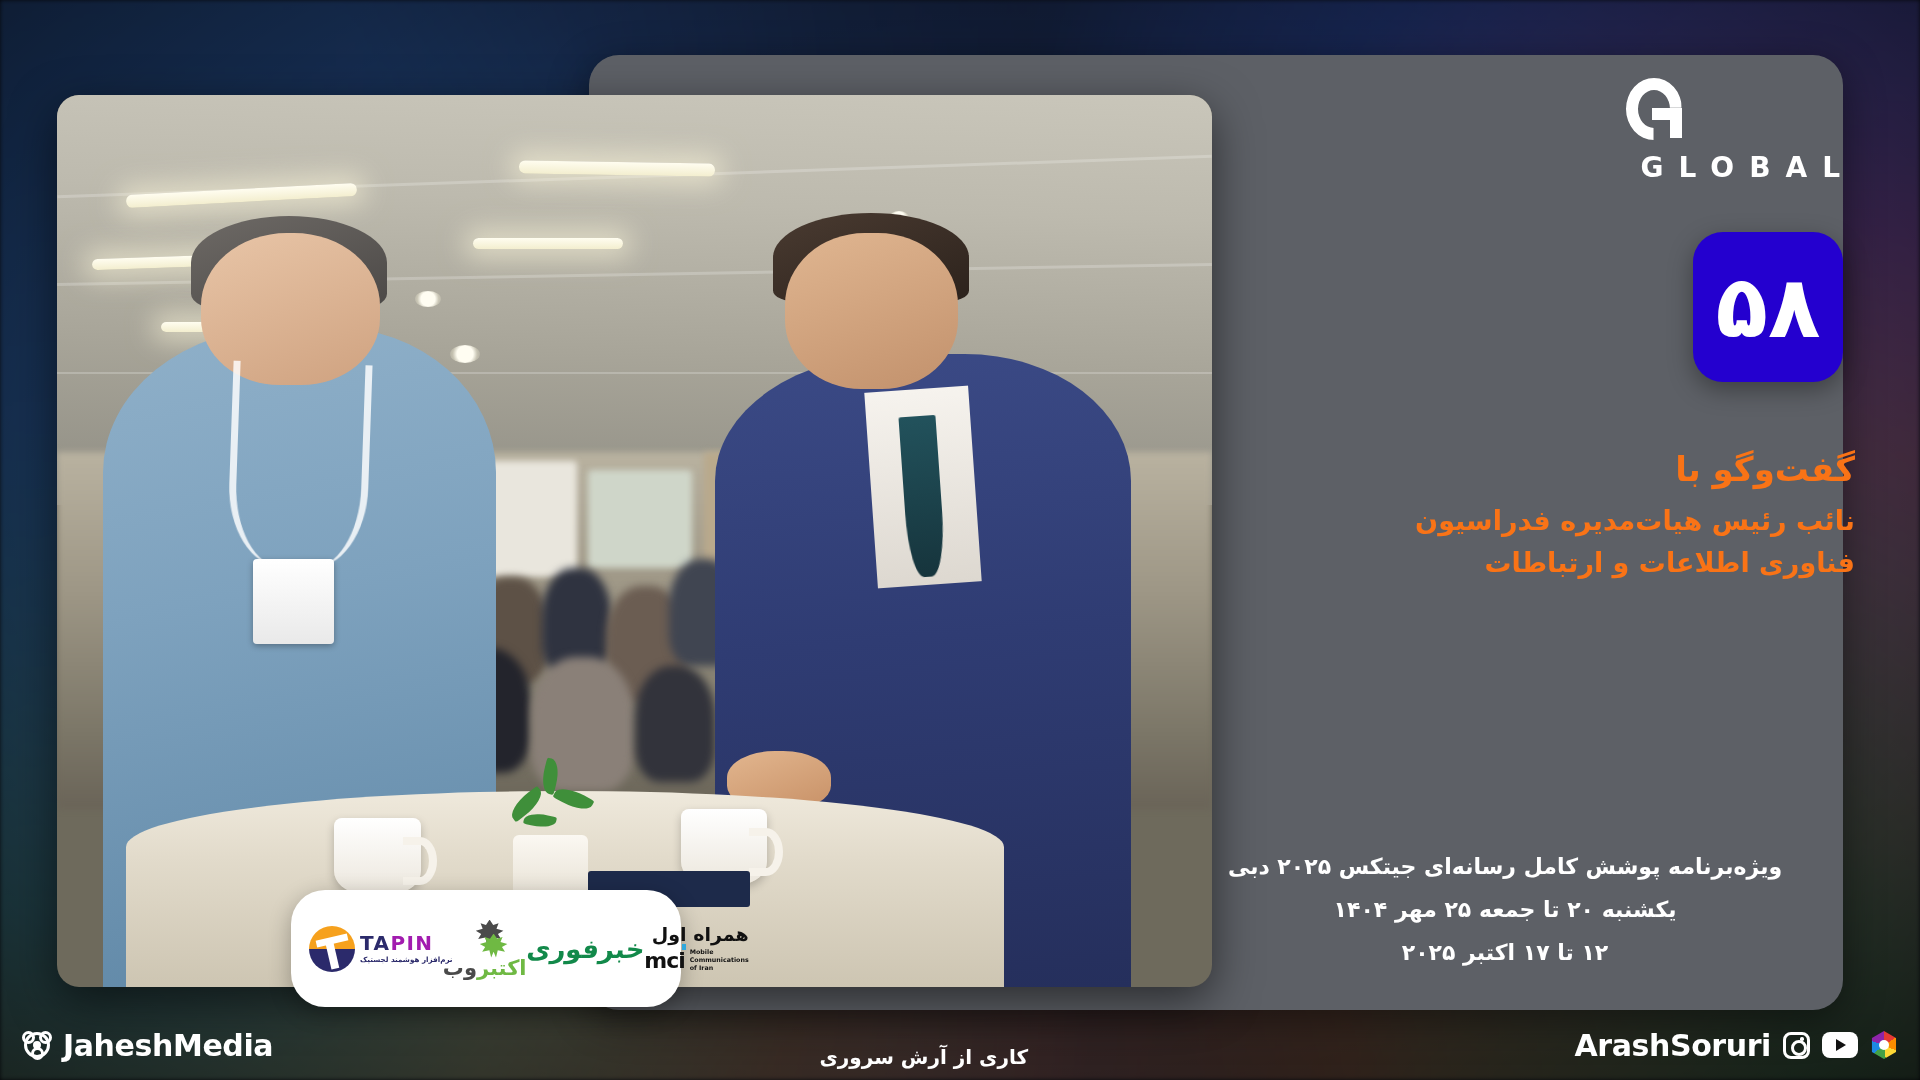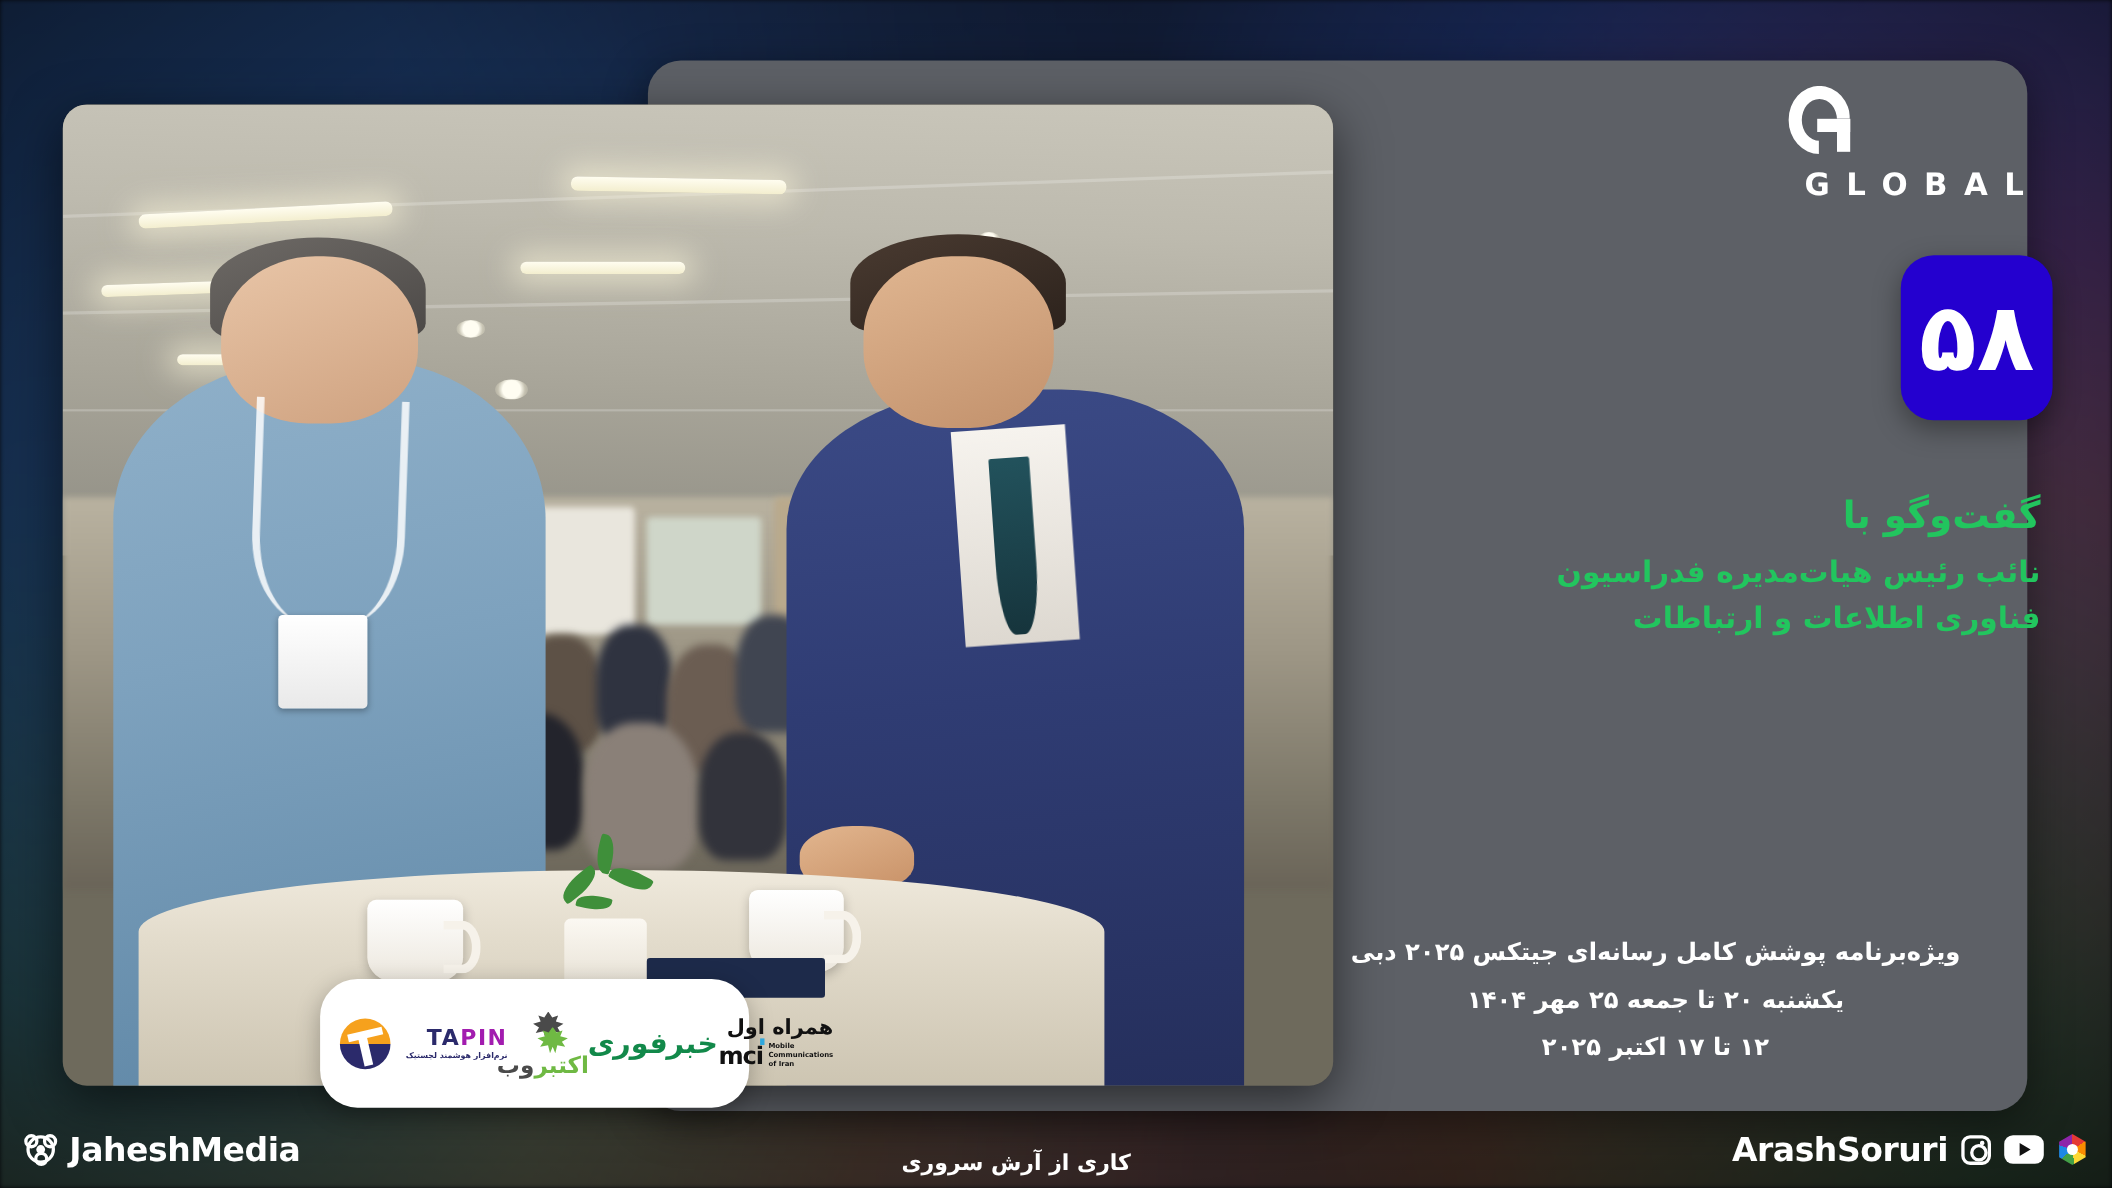--- a/index.html
+++ b/index.html
@@ -187,21 +187,21 @@
   .tapin-mark .tbar{
     position:absolute;left:7px;top:11px;width:32px;height:7px;
     background:#fff;transform:rotate(-13deg);
   }
   .tapin-mark .tstem{
     position:absolute;left:19px;top:13px;width:8px;height:30px;
     background:#fff;transform:rotate(-13deg);
   }
   .tapin-txt{line-height:1;}
   .tapin-word{font-size:20px;font-weight:800;letter-spacing:1.4px;}
-  .tapin-word .a{color:#2b2a6b;margin-left:28px;} .tapin-word .b{color:#a21caf;}
+  .tapin-word .a{color:#2b2a6b;} .tapin-word .b{color:#a21caf;}
   .tapin-sub{font-size:7.2px;color:#2b2a6b;direction:rtl;margin-top:3px;font-weight:700;}
 
   
   .gw{position:relative;width:74px;height:58px;}
   .gw .leafdark{
     position:absolute;left:22px;top:0;width:30px;height:28px;
     background:#4a4a4a;
     clip-path:polygon(50% 0,62% 20%,80% 13%,73% 33%,96% 40%,78% 52%,88% 70%,64% 64%,58% 92%,50% 70%,42% 92%,36% 64%,12% 70%,22% 52%,4% 40%,27% 33%,20% 13%,38% 20%);
   }
   .gw .leaflight{
@@ -248,34 +248,34 @@
     position:absolute;right:0;top:48%;width:30px;height:12px;background:#fff;
   }
   #gitex .gmark .stem{
     position:absolute;right:0;top:48%;width:12px;height:30px;background:#fff;
   }
   #gitex .g2{
     font-size:28px;font-weight:700;letter-spacing:15px;margin-top:14px;text-indent:15px;
   }
 
   #badge{
-    position:absolute; right:54px; top:232px;
-    width:138px; height:150px; border-radius:30px;
+    position:absolute; right:77px; top:232px;
+    width:150px; height:150px; border-radius:30px;
     background:#2400cf;
     display:flex;align-items:center;justify-content:center;
     box-shadow:0 8px 24px rgba(0,0,0,.35);
   }
   #badge span{
     color:#fff;font-size:86px;font-weight:800;direction:rtl;
     line-height:1;letter-spacing:2px;
   }
 
   #titles{
     position:absolute; right:65px; top:452px; width:640px;
-    text-align:right; direction:rtl; color:#22c55e;
+    text-align:right; direction:rtl; color:#f97316;
   }
   #titles .pre{font-size:34px;font-weight:800;line-height:1;}
   #titles .name{font-size:74px;font-weight:800;line-height:1.08;margin-top:16px;}
   #titles .role{font-size:27px;font-weight:800;line-height:1.55;margin-top:14px;}
 
   #dates{
     position:absolute; right:65px; bottom:105px; width:700px;
     text-align:center; direction:rtl; color:#fff;
   }
   #dates .l{font-size:22px;font-weight:800;line-height:1.95;}

